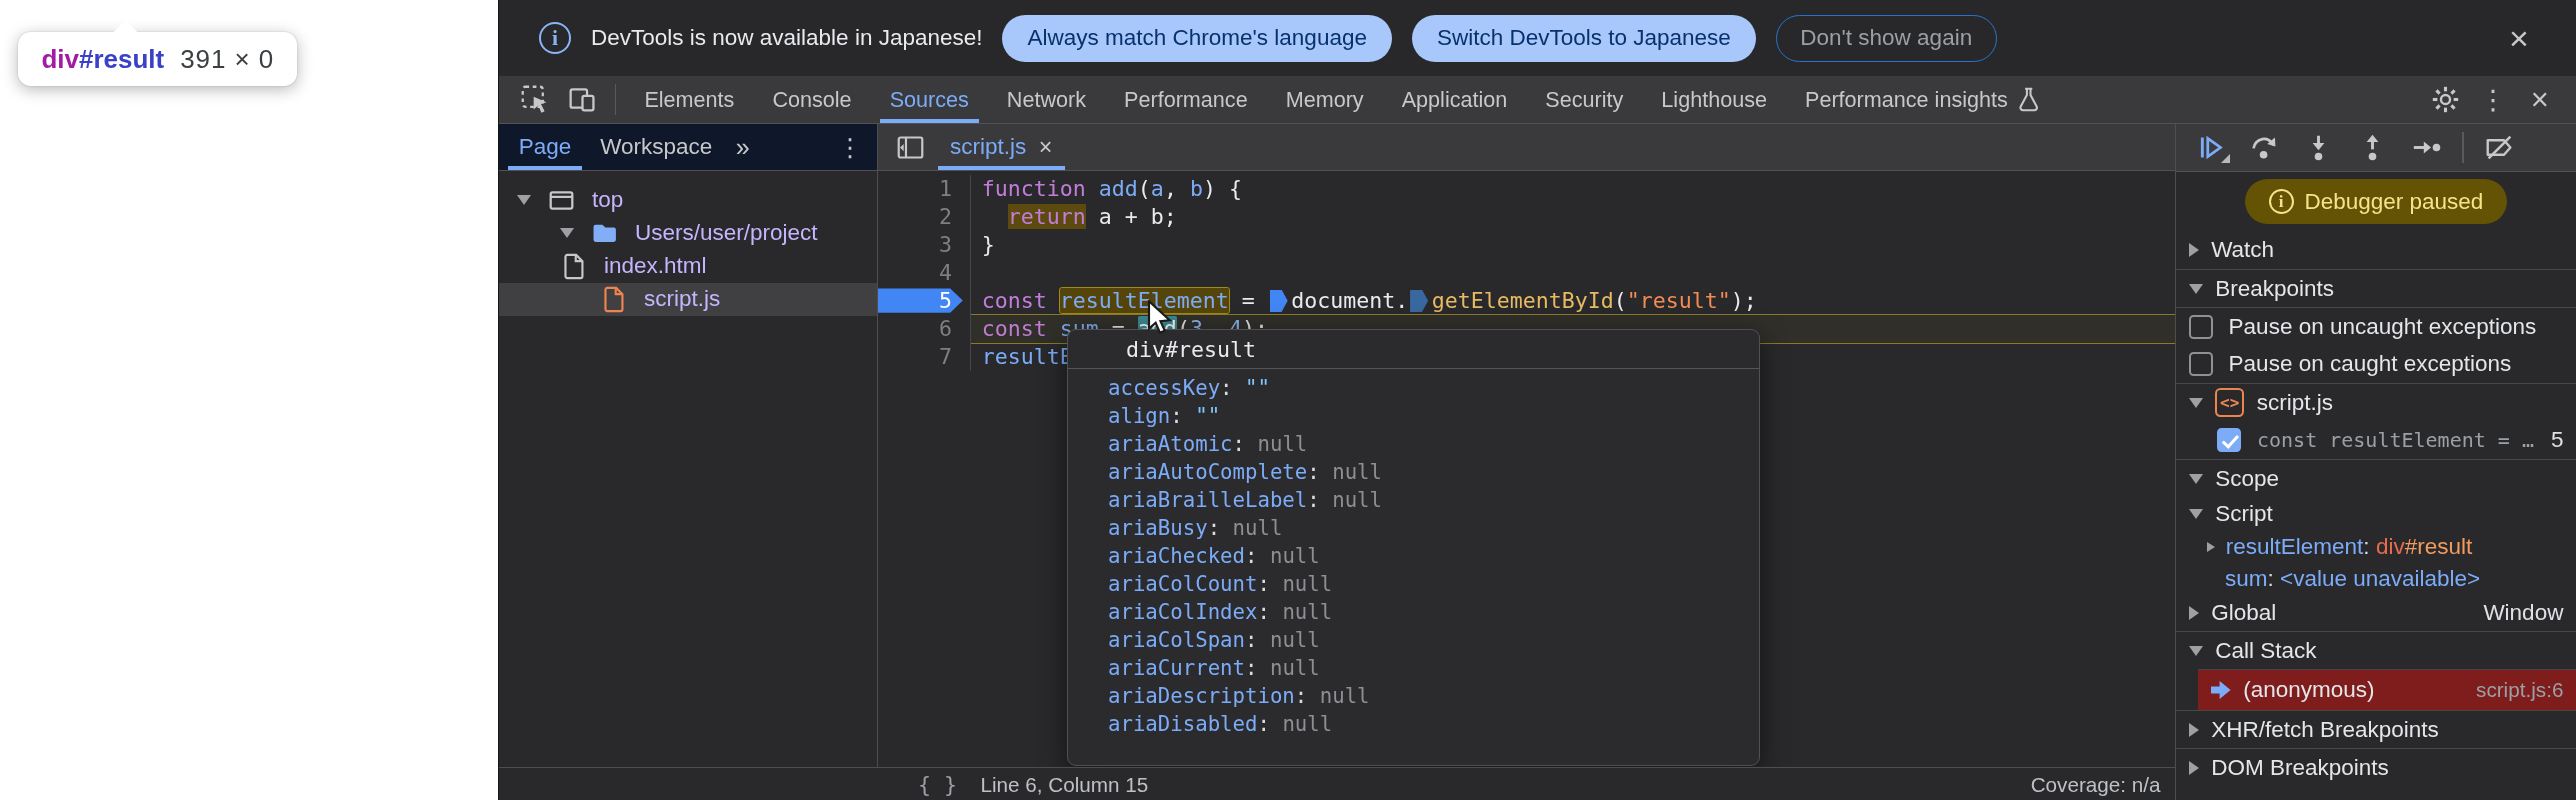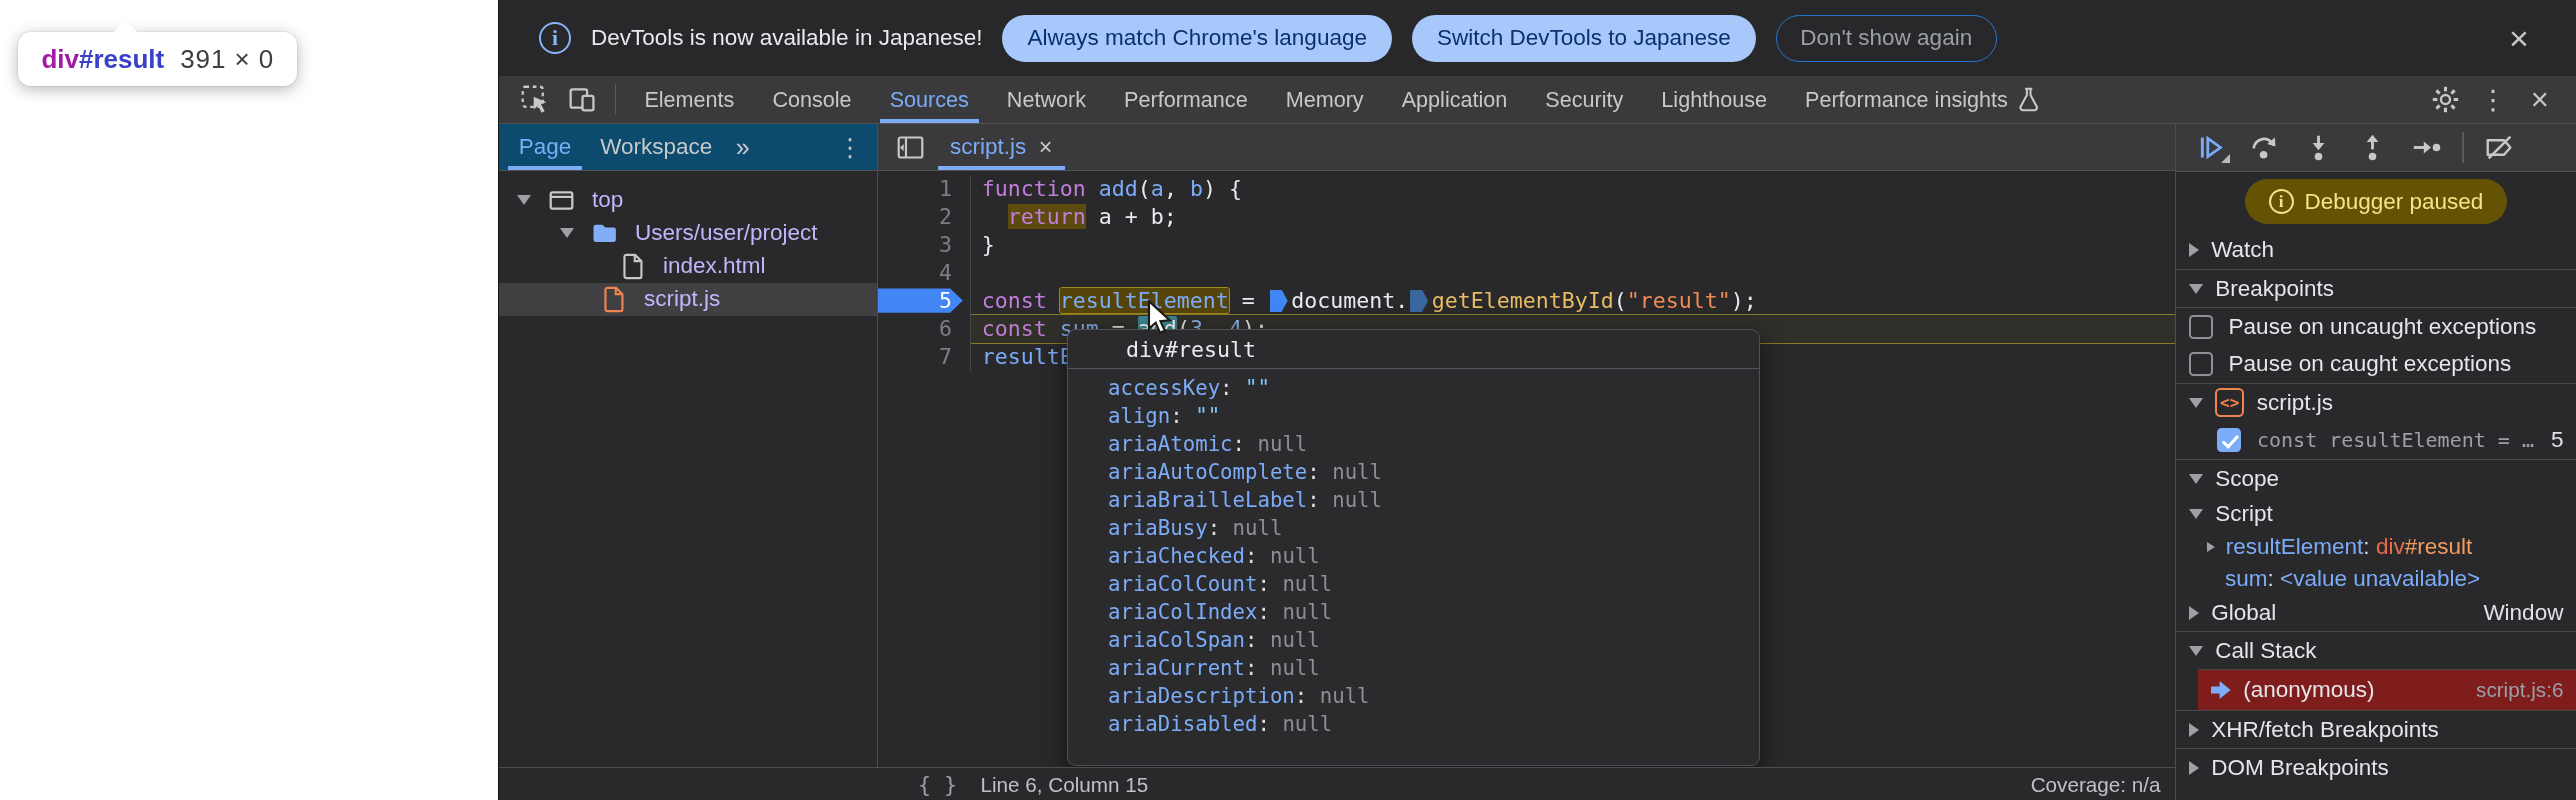--- a/index.html
+++ b/index.html
@@ -62,21 +62,21 @@
   .main-tab.active::after{ content:''; position:absolute; left:9px; right:9px; bottom:0; height:3.6px; background:#7cacf8; }
   .toolbar-right{ margin-left:auto; display:flex; align-items:center; }
   .tb-glyph{ font-size:27px; color:#c7c8ca; }
 
   
   .body-row{ position:absolute; top:124px; left:0; right:0; bottom:0; display:flex; }
   .sources-wrap{ flex:1; display:flex; position:relative; min-width:0; }
 
   
   .navigator{ width:379px; flex:none; border-right:0.9px solid #4e4e50; display:flex; flex-direction:column; background:#29292b; }
-  .nav-tabbar{ height:47px; background:#0c4a6e; border-bottom:0.9px solid #525254; display:flex; align-items:center; padding:0 0 0 5.4px; }
+  .nav-tabbar{ height:47px; background:#0f172a; border-bottom:0.9px solid #525254; display:flex; align-items:center; padding:0 0 0 5.4px; }
   .nav-tab{ padding:0 14.4px; font-size:22.5px; color:#c7c8ca; height:100%; display:flex; align-items:center; position:relative; cursor:pointer; }
   .nav-tab.active{ color:#7cacf8; }
   .nav-tab.active::after{ content:''; position:absolute; left:3.6px; right:3.6px; bottom:0; height:3.6px; background:#7cacf8; }
   .nav-more{ font-size:25px; color:#c7c8ca; padding:0 9px; cursor:pointer; }
   .nav-menu{ margin-left:auto; font-size:25px; color:#c7c8ca; padding:0 14.4px; cursor:pointer; }
   .tree{ padding-top:12.6px; font-size:22.5px; }
   .tree-row{ height:33px; display:flex; align-items:center; gap:17px; color:#c4b5fd; cursor:pointer; white-space:nowrap; }
   .tree-row.selected{ background:#404042; }
   .tri{ width:0; height:0; flex:none; }
   .tri.down{ border-left:7.2px solid transparent; border-right:7.2px solid transparent; border-top:10px solid #9ea0a4; }
@@ -305,21 +305,21 @@
             </div>
             <div class="tree-row" style="padding-left:61px">
               <span class="tri down"></span>
               <span class="t-icon">
                 <svg width="29" height="29" viewBox="0 0 32 32">
                     <path d="M3 8 a2.5 2.5 0 0 1 2.5-2.5 h8 l3.5 3.5 h10 A2.5 2.5 0 0 1 29.5 11.5 v12 A2.5 2.5 0 0 1 27 26 H5.5 A2.5 2.5 0 0 1 3 23.5 Z" fill="#82aef8"></path>
                   </svg>
               </span>
               <span>Users/user/project</span>
             </div>
-            <div class="tree-row" style="padding-left:120px">
+            <div class="tree-row" style="padding-left:61px">
               <span class="t-icon">
                 <svg width="25" height="27" viewBox="0 0 28 30">
                     <path d="M5 4 a2 2 0 0 1 2-2 h10 l7 7 v17 a2 2 0 0 1-2 2 H7 a2 2 0 0 1-2-2 Z" fill="none" stroke="#c7c8ca" stroke-width="2.4"></path>
                     <path d="M16.5 2.5 v6.5 h7" fill="none" stroke="#c7c8ca" stroke-width="2.4"></path>
                   </svg>
               </span>
               <span>index.html</span>
             </div>
             <div class="tree-row selected" style="padding-left:101px">
               <span class="t-icon">

